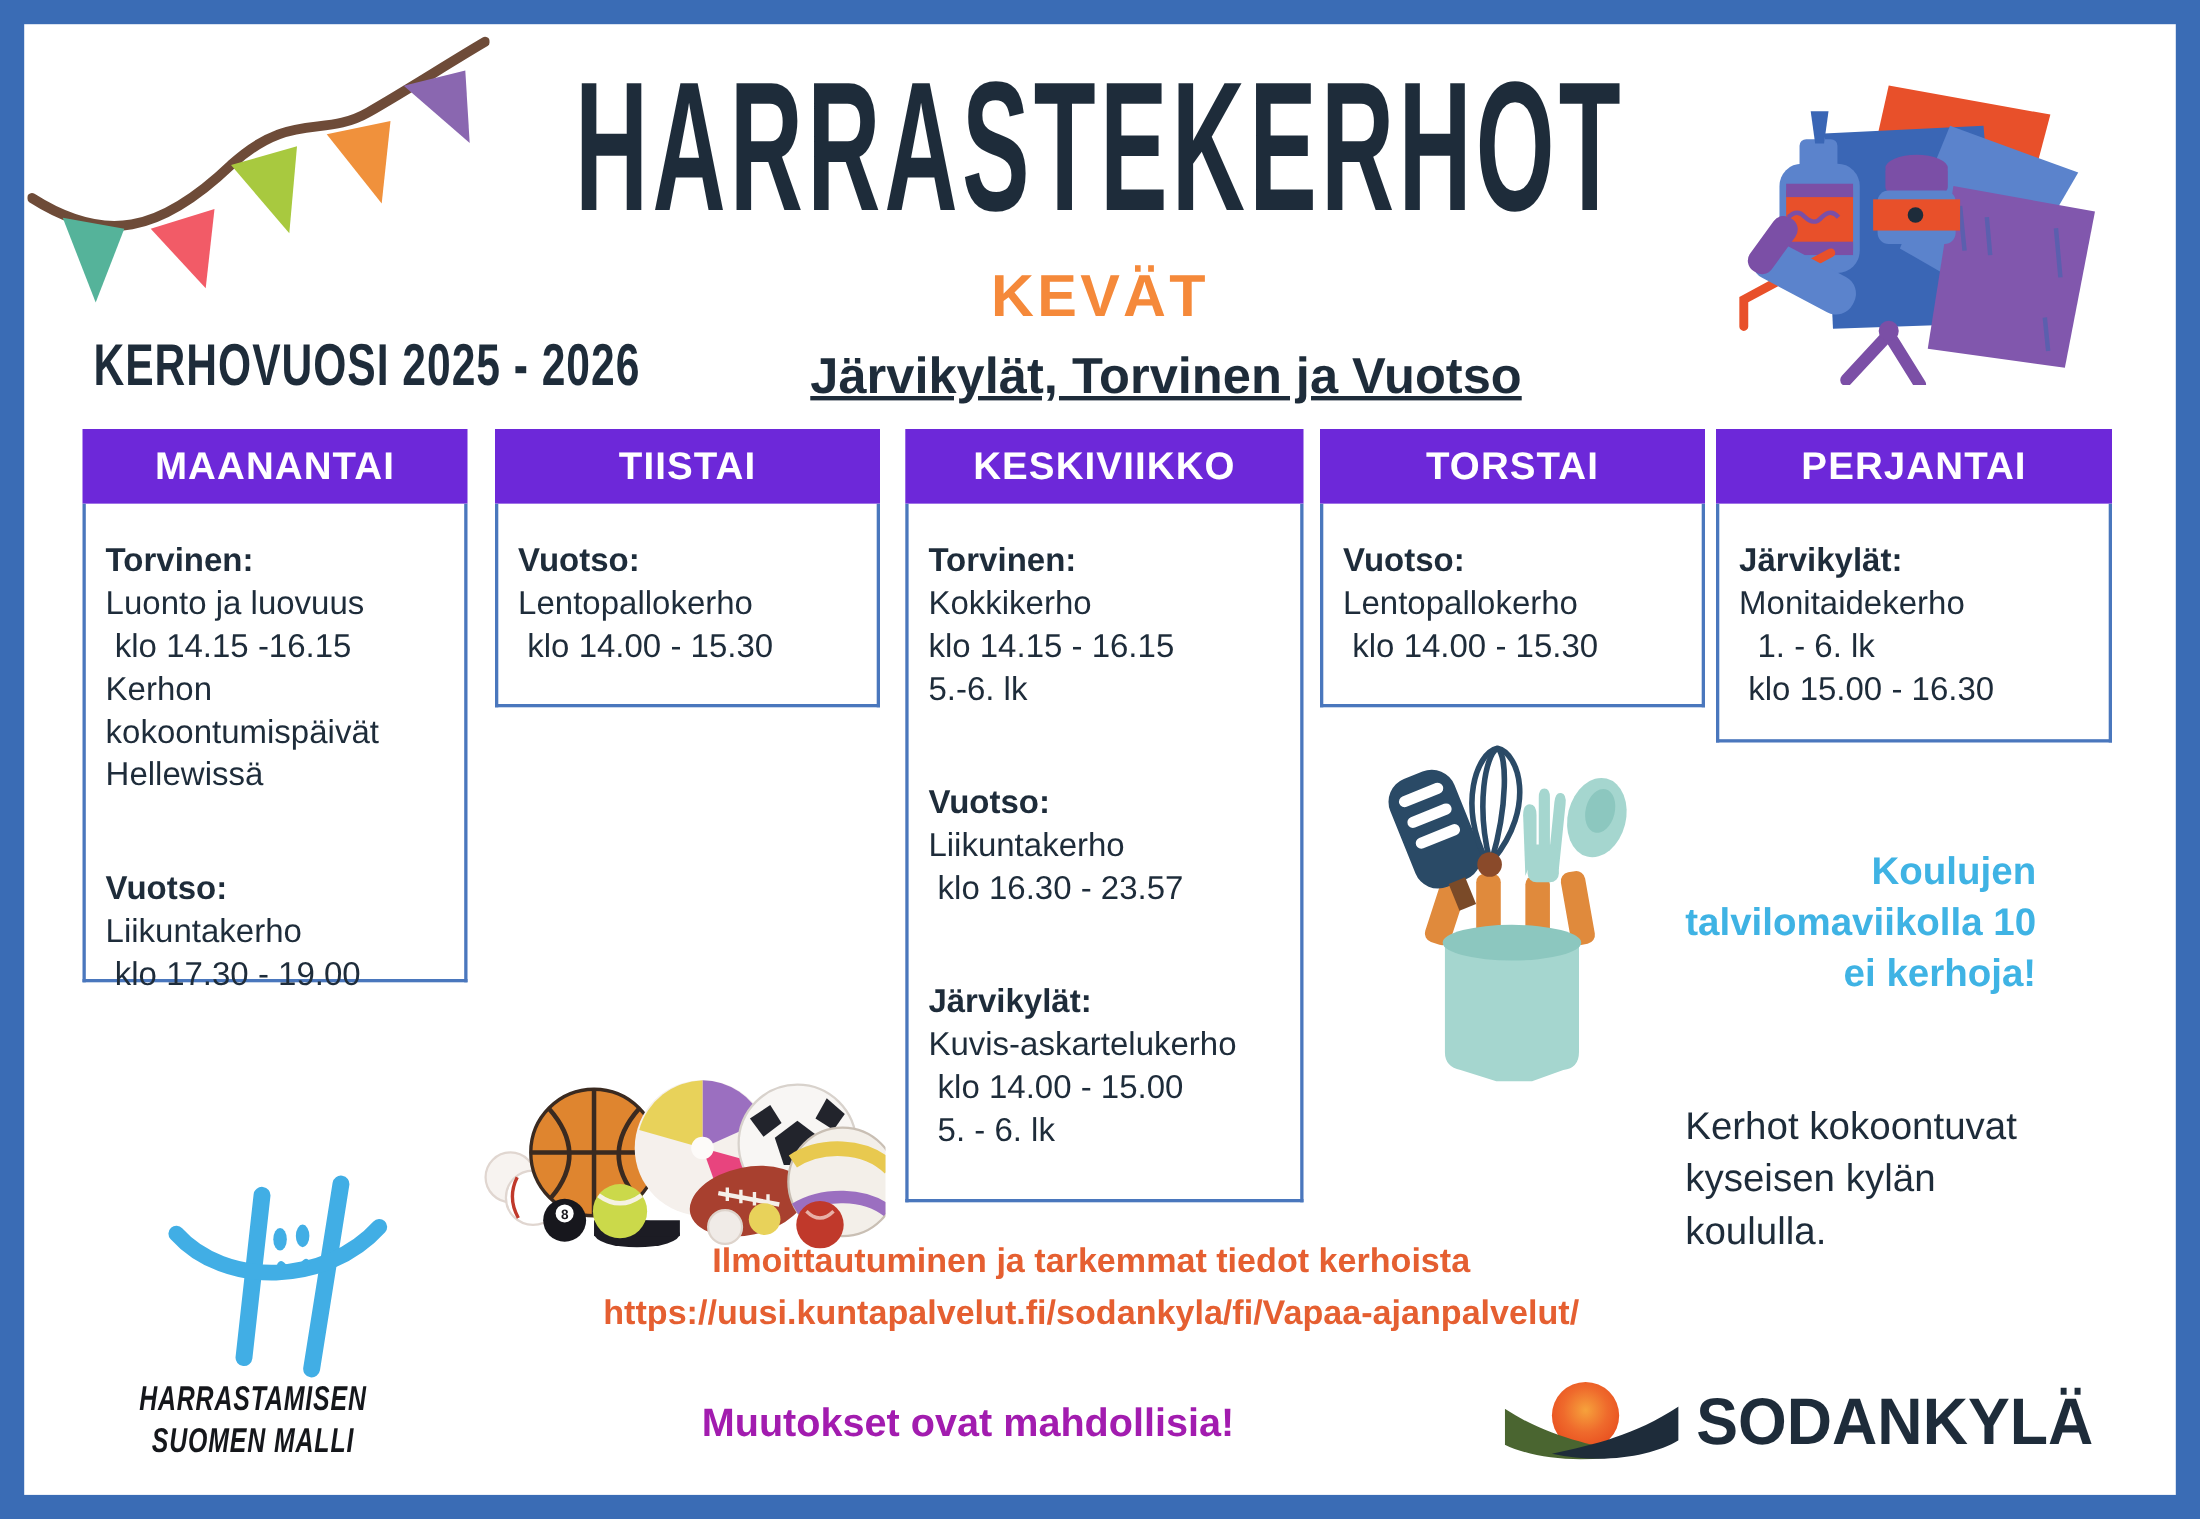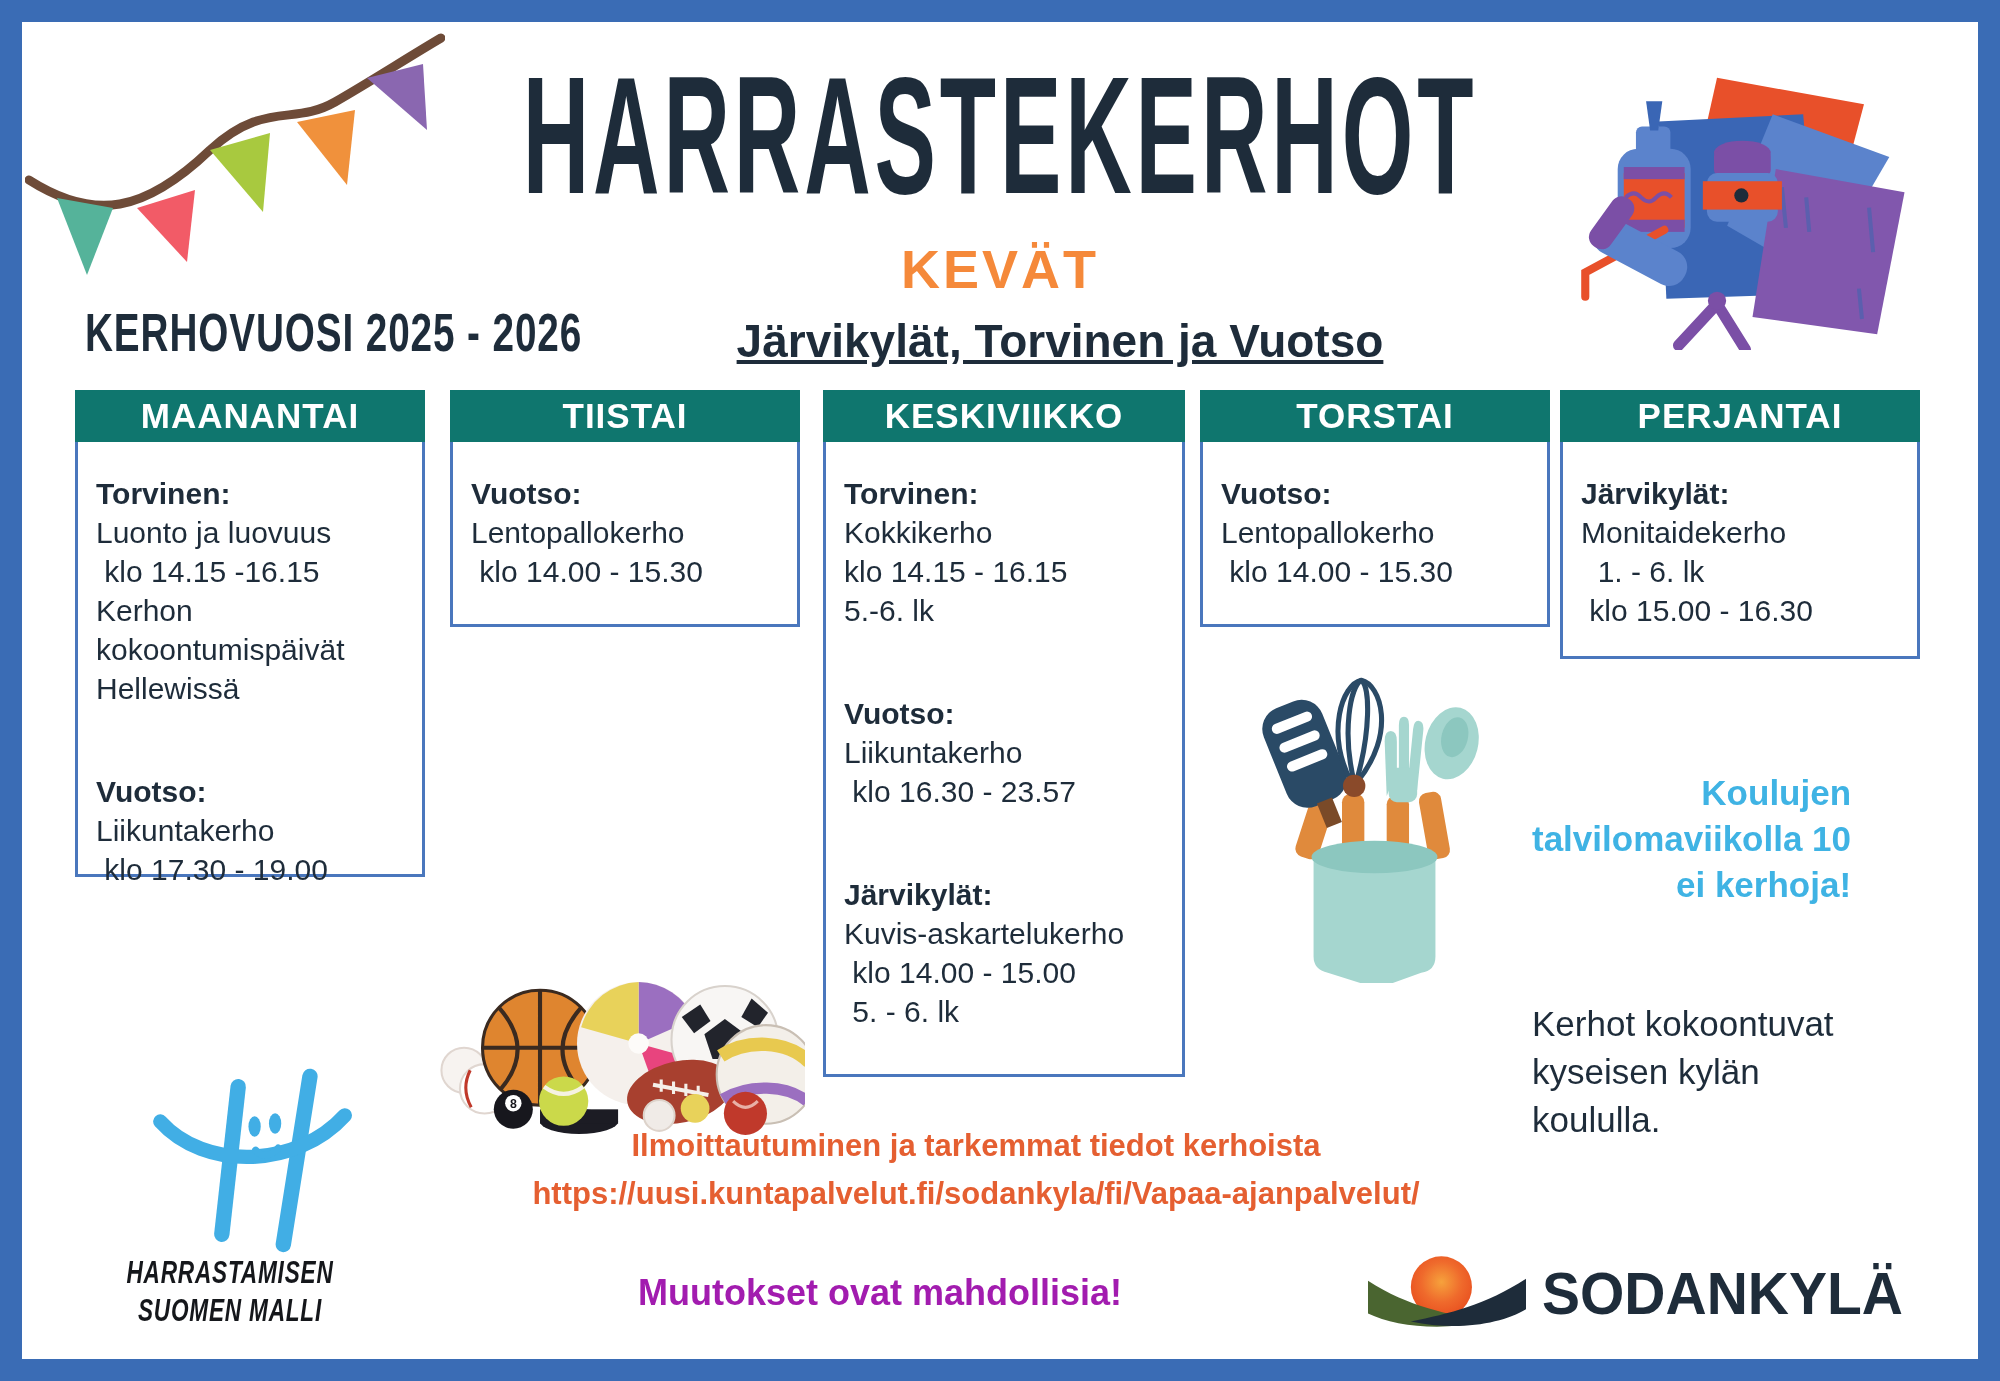--- a/index.html
+++ b/index.html
@@ -13,34 +13,34 @@
       transform:scale(0.78,1.42); transform-origin:50% 0; white-space:nowrap; z-index:3; }
   .season { position:absolute; top:238px; left:0; width:100%; text-align:center;
       font-size:54px; font-weight:bold; color:#f5893a; letter-spacing:3px; z-index:3; }
   .club-year { position:absolute; top:302px; left:85px; font-size:44px; font-weight:bold;
       color:#1e2c3a; transform:scale(0.88,1.22); transform-origin:0 0; white-space:nowrap;
       letter-spacing:1px; z-index:3; }
   .subtitle { position:absolute; top:314px; left:560px; width:1000px; text-align:center;
       font-size:46px; font-weight:bold; color:#1e2c3a; z-index:3;text-decoration:underline; }
 
   .day-col { position:absolute; top:390px; z-index:4; }
-  .day-header { height:52px; background:#0f766e; color:#ffffff; display:flex;
+  .day-header { height:68px; background:#6d28d9; color:#ffffff; display:flex;
       align-items:center; justify-content:center; font-weight:bold; font-size:35px; letter-spacing:1px; }
   .day-body { border:3px solid #4a77bd; border-top:none; background:#ffffff;
       padding:32px 18px; color:#1e2c3a; font-size:30px; line-height:39px; }
   .entry + .entry { margin-top:64px; }
   .entry .village { font-weight:bold; }
   .entry div { white-space:pre-wrap; }
 
   .note-holiday { position:absolute; left:1532px; top:770px; font-size:35px; font-weight:bold;
       color:#3fb3e4; line-height:46px; z-index:4;text-align:right; }
   .note-holiday div { white-space:pre-wrap; }
   .note-location { position:absolute; left:1532px; top:955px; font-size:35px; font-weight:normal;
       color:#1e2c3a; line-height:48px; z-index:4;margin-top:45px; }
-  .registration { position:absolute; left:436px; top:1122px; width:1080px; text-align:center;
+  .registration { position:absolute; left:452px; top:1122px; width:1080px; text-align:center;
       font-size:31px; font-weight:bold; color:#e55f31; line-height:48px; z-index:4; }
   .disclaimer { position:absolute; left:540px; top:1272px; width:680px; text-align:center;
       font-size:36px; font-weight:bold; color:#a21caf; z-index:4; }
 
   .illu { position:absolute; z-index:2; }
   .hsm-text { position:absolute; left:95px; top:1254px; width:270px; text-align:center;
       font-size:29px; font-weight:bold; font-style:italic; color:#15171b; line-height:35px;
       transform:scale(0.78,1.08); transform-origin:50% 0; letter-spacing:1px; z-index:4; }
   .sodankyla-text { position:absolute; left:1542px; top:1258px; font-size:57px; font-weight:bold;
       color:#1e2c3a; transform:scaleY(1.05); transform-origin:0 0; z-index:4; white-space:nowrap; }

